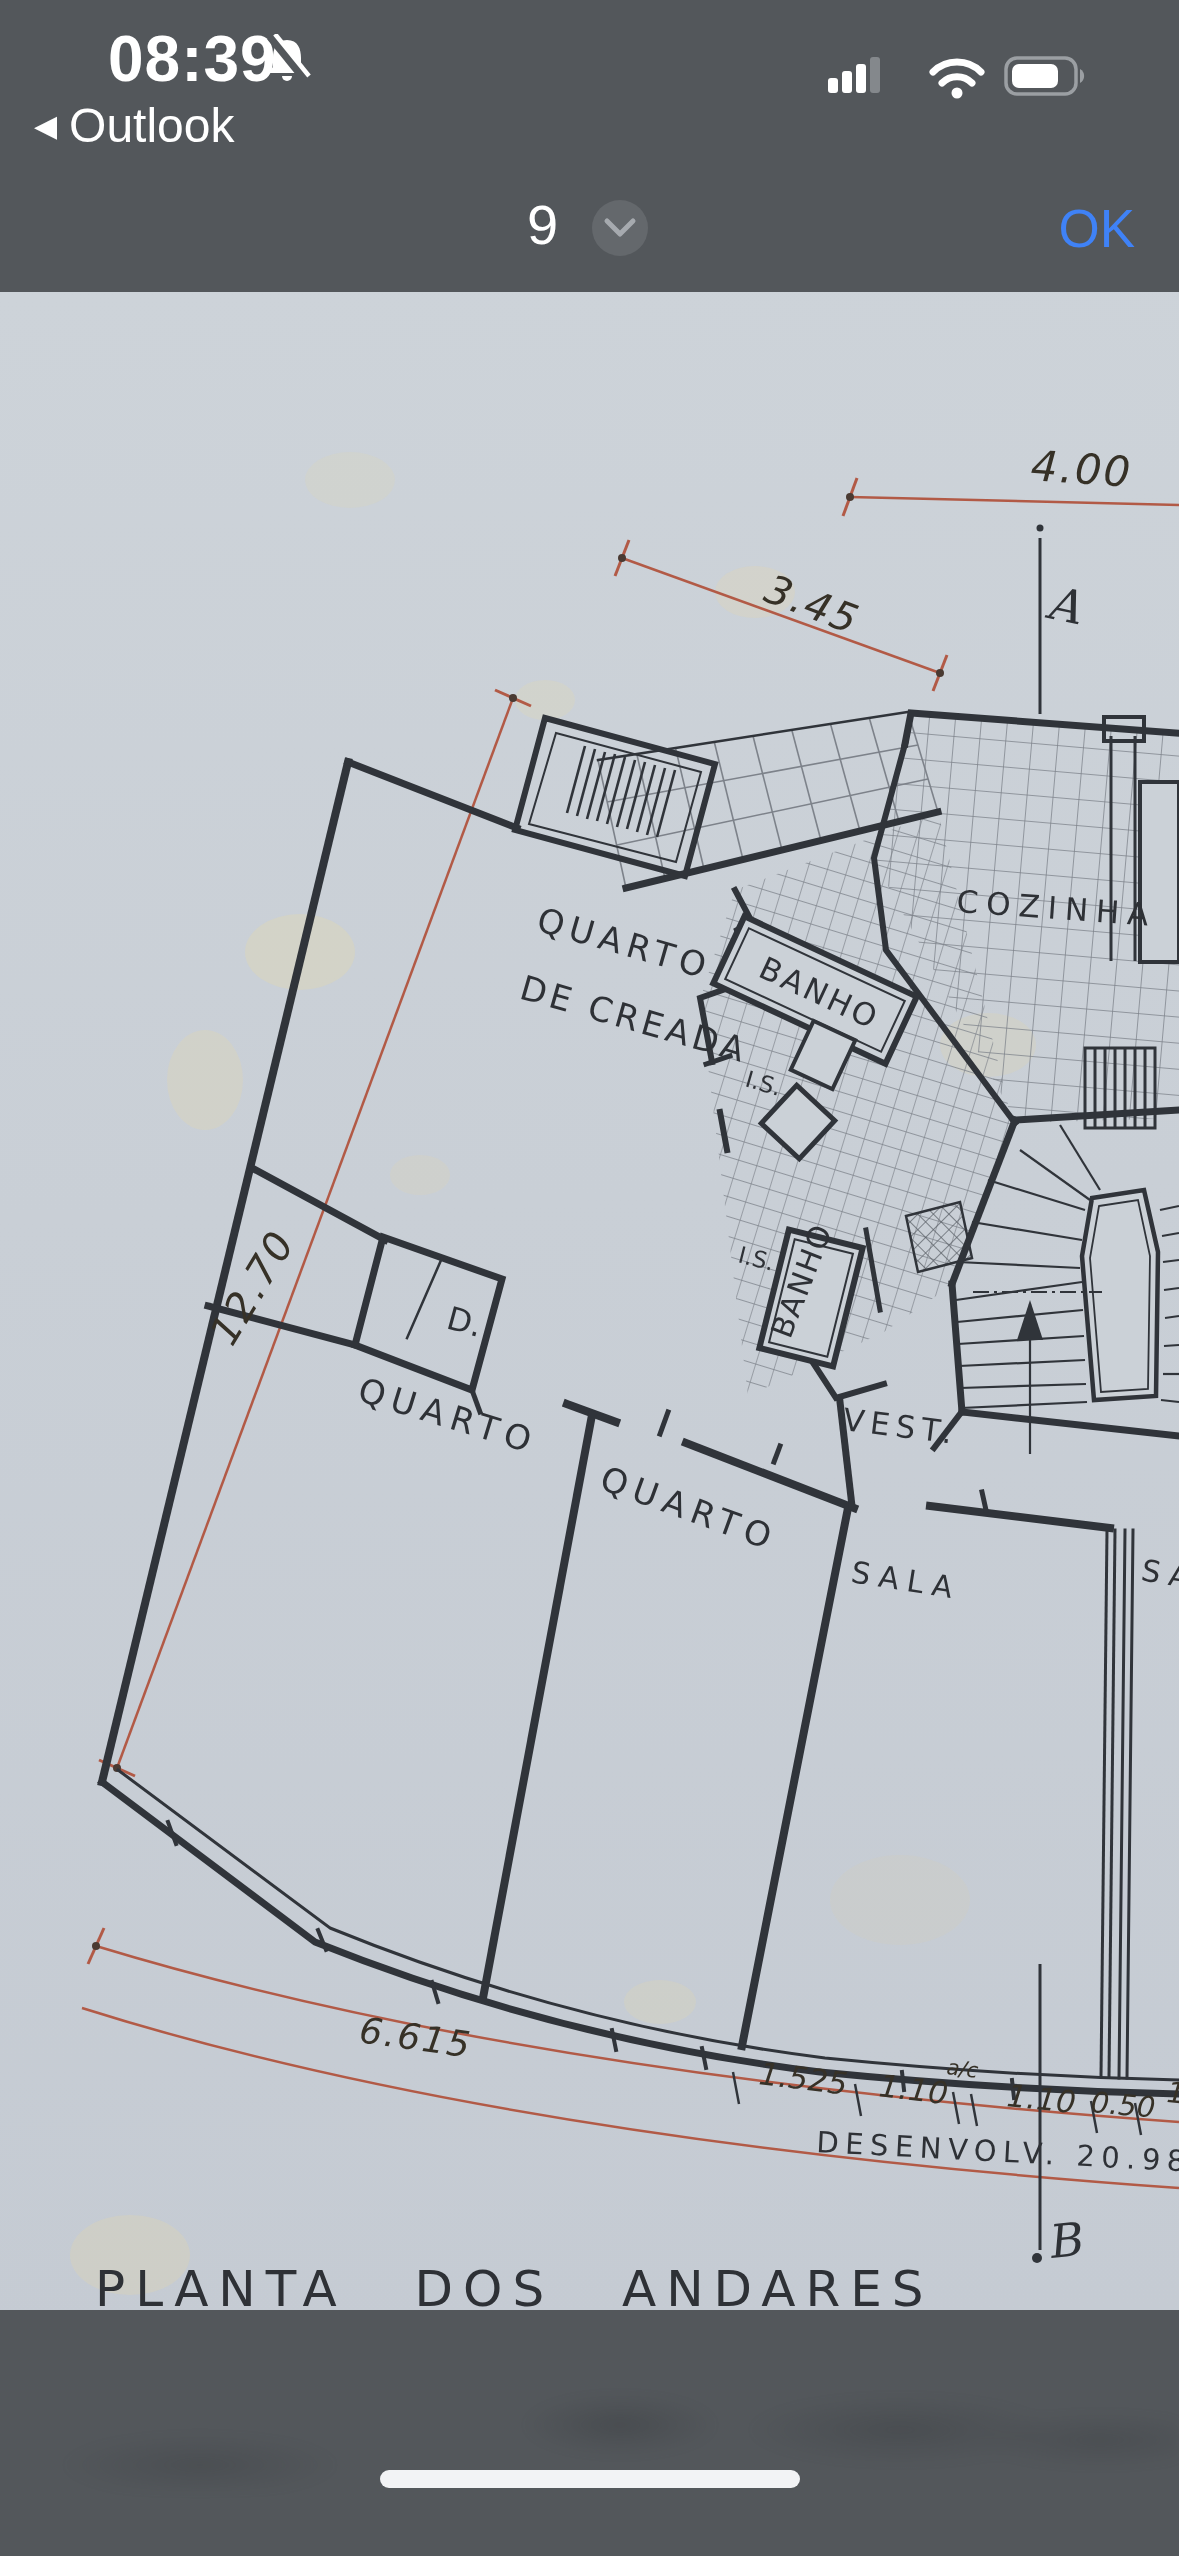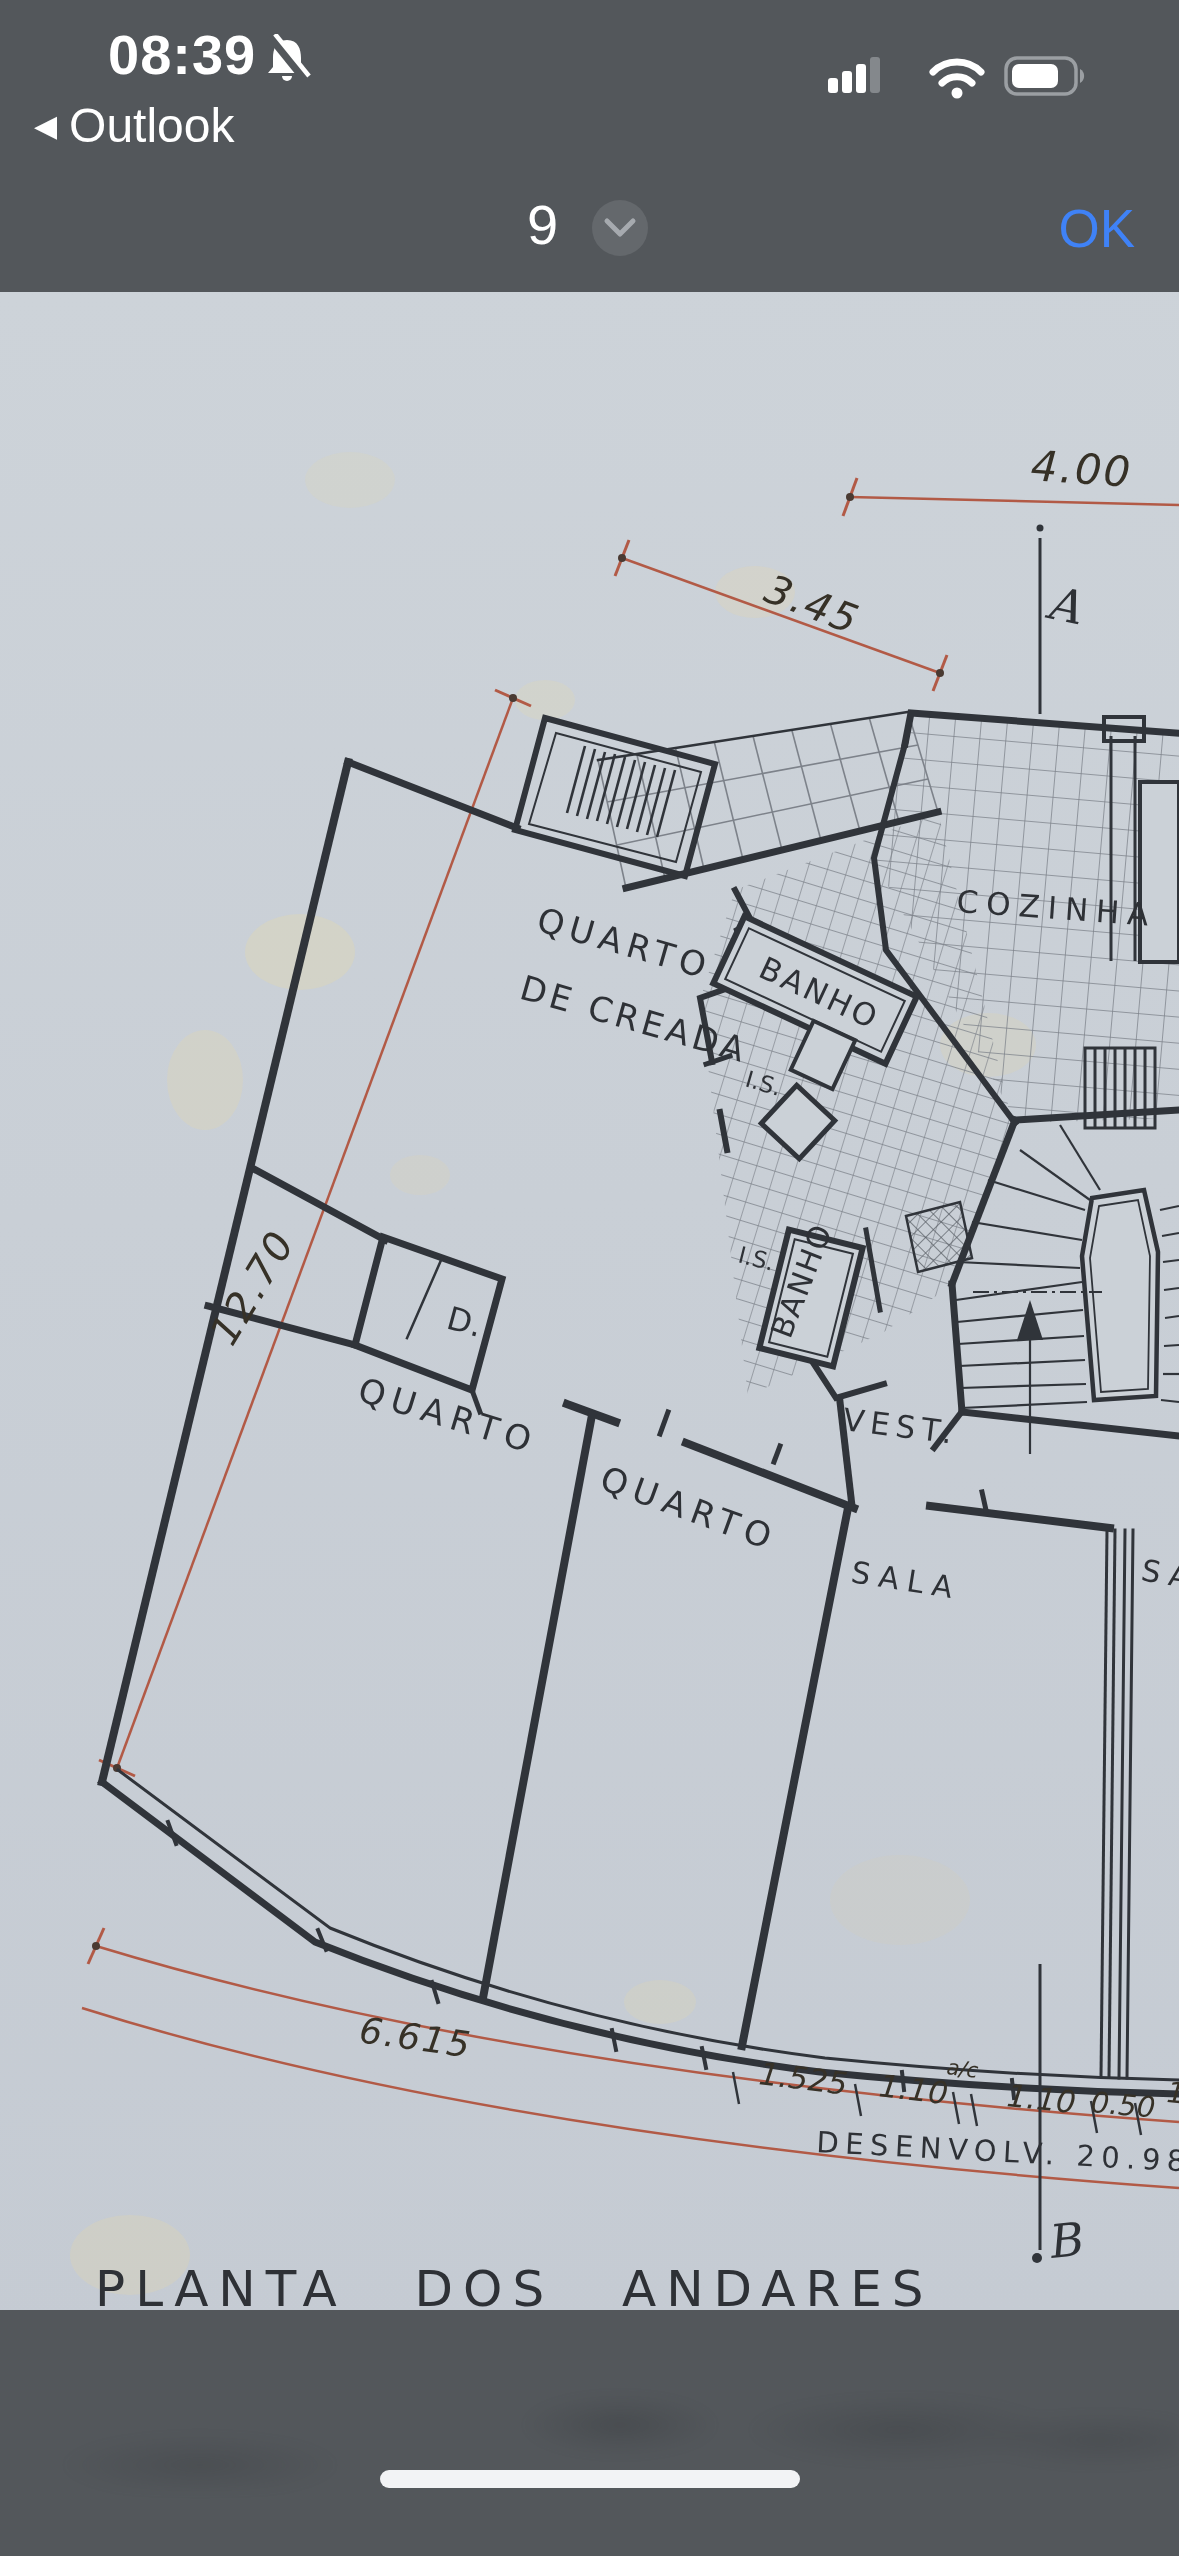--- a/index.html
+++ b/index.html
@@ -4,21 +4,21 @@
 <style>
   html,body{margin:0;padding:0;}
   body{
     width:1179px;height:2556px;position:relative;overflow:hidden;
     background:#53575b;
     font-family:"Liberation Sans", sans-serif;
     -webkit-font-smoothing:antialiased;
   }
   
   .header{position:absolute;left:0;top:0;width:1179px;height:292px;background:#53575b;z-index:5;}
-  .time{position:absolute;left:108px;top:22px;font-size:56px;font-weight:700;color:#fff;letter-spacing:1px;}
+  .time{position:absolute;left:108px;top:22px;font-size:64px;font-weight:700;color:#fff;letter-spacing:1px;}
   .bell{position:absolute;left:262px;top:34px;}
   .back{position:absolute;left:34px;top:98px;color:#fff;display:flex;align-items:center;gap:12px;}
   .back .tri{font-size:30px;line-height:48px;}
   .back .lbl{font-size:48px;font-weight:400;}
   .statusicons{position:absolute;left:828px;top:56px;}
   .pagenum{position:absolute;left:527px;top:192px;color:#fff;font-size:56px;font-weight:500;}
   .chev-circle{position:absolute;left:592px;top:200px;width:56px;height:56px;border-radius:50%;background:#64686c;display:flex;align-items:center;justify-content:center;}
   .ok-btn{position:absolute;right:44px;top:198px;color:#3f82f7;font-size:53px;font-weight:400;margin-left:32px;}
   
   .canvas{position:absolute;left:0;top:292px;width:1179px;height:2018px;

